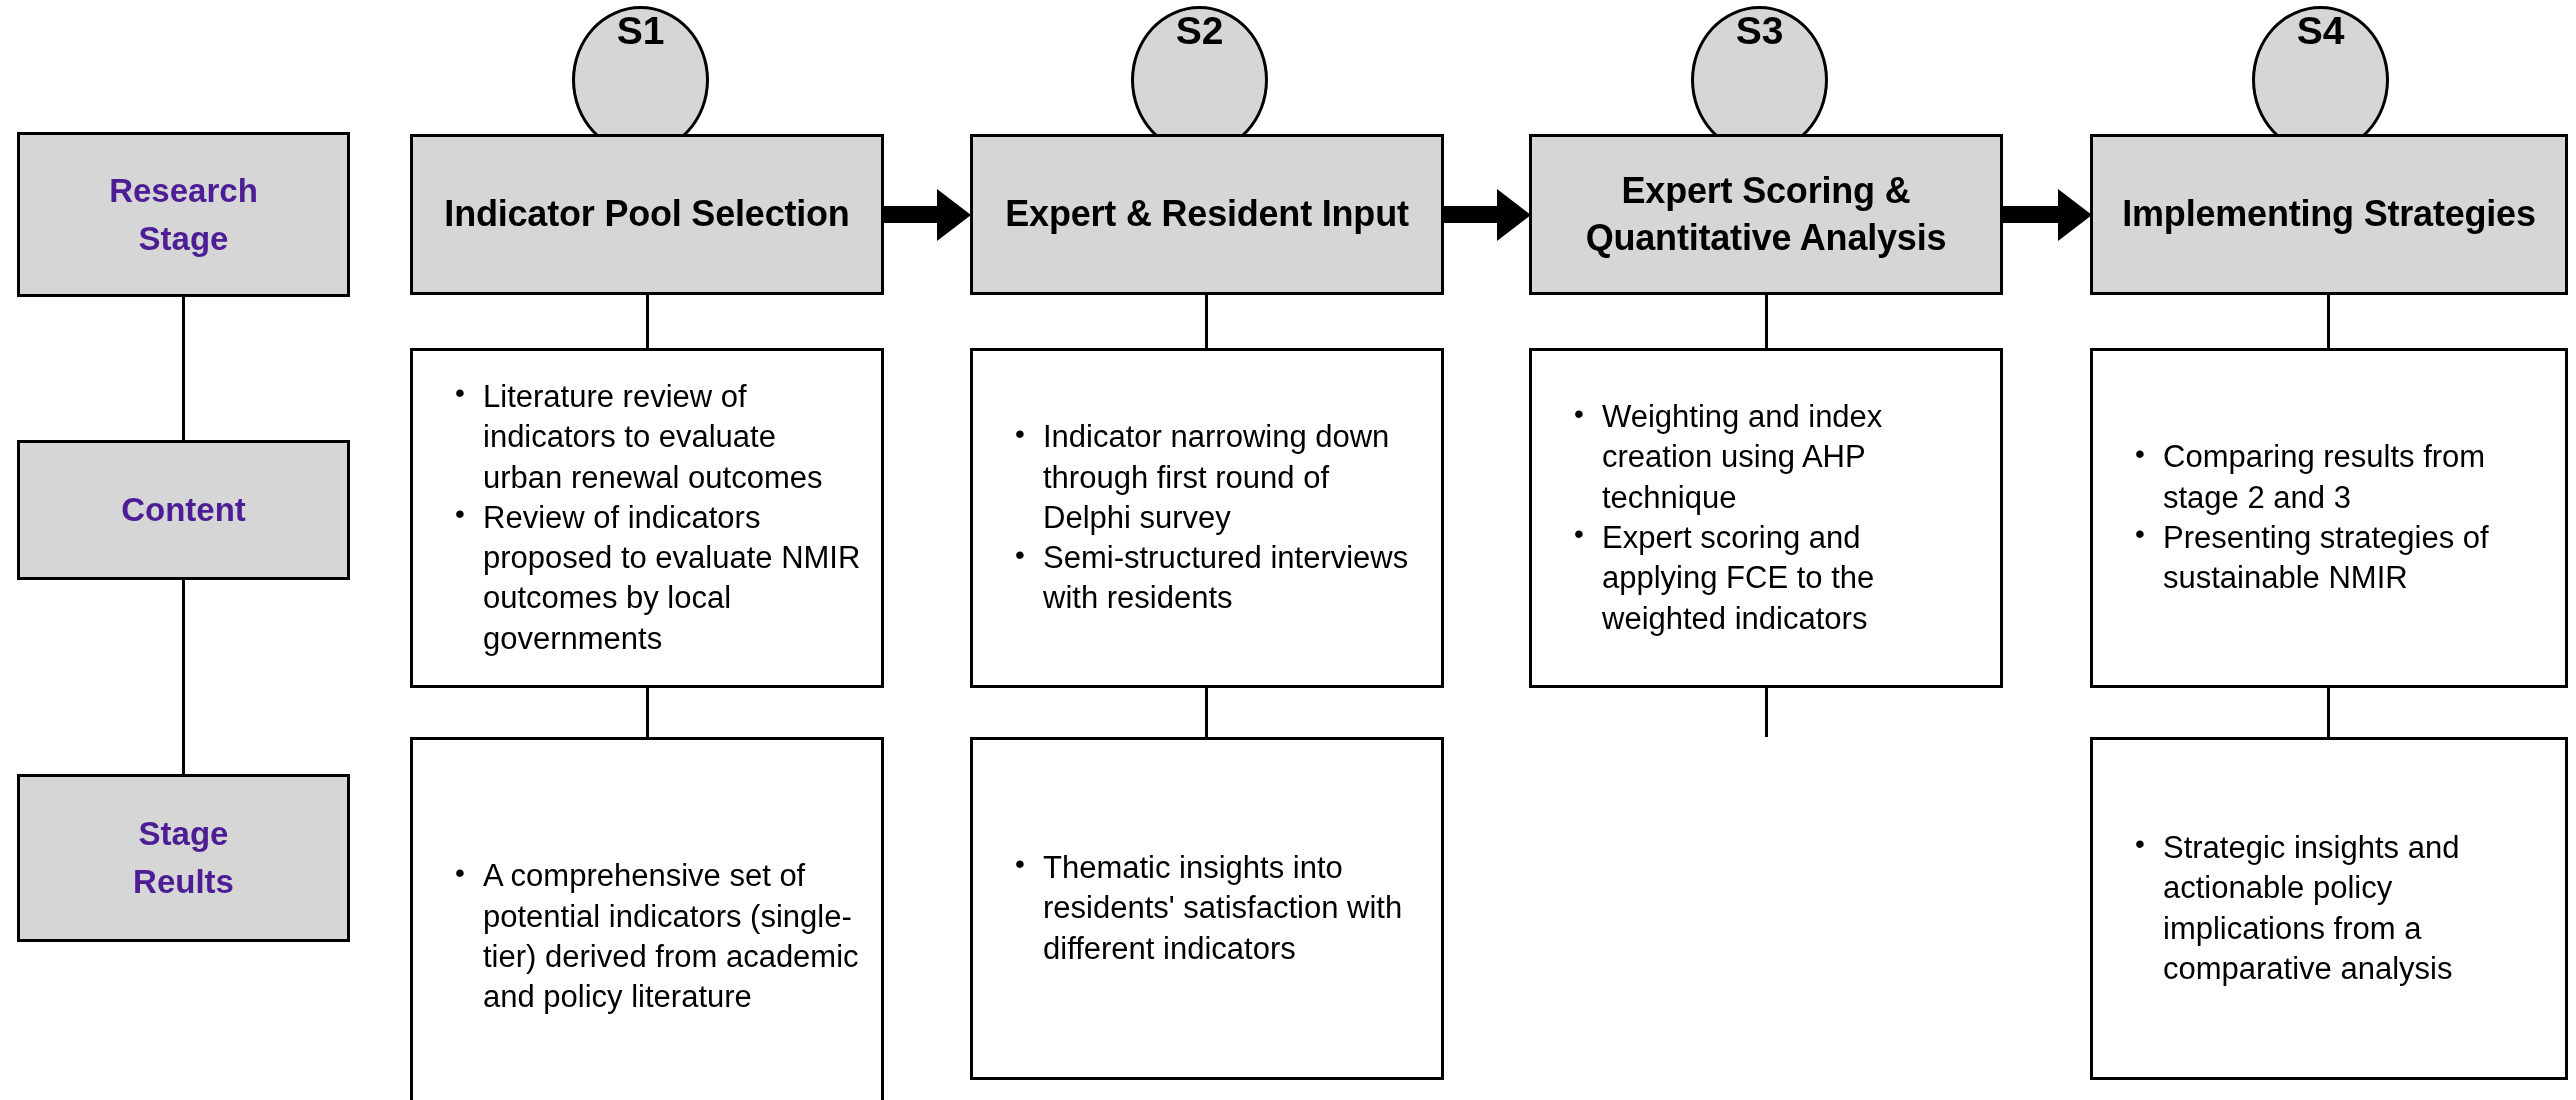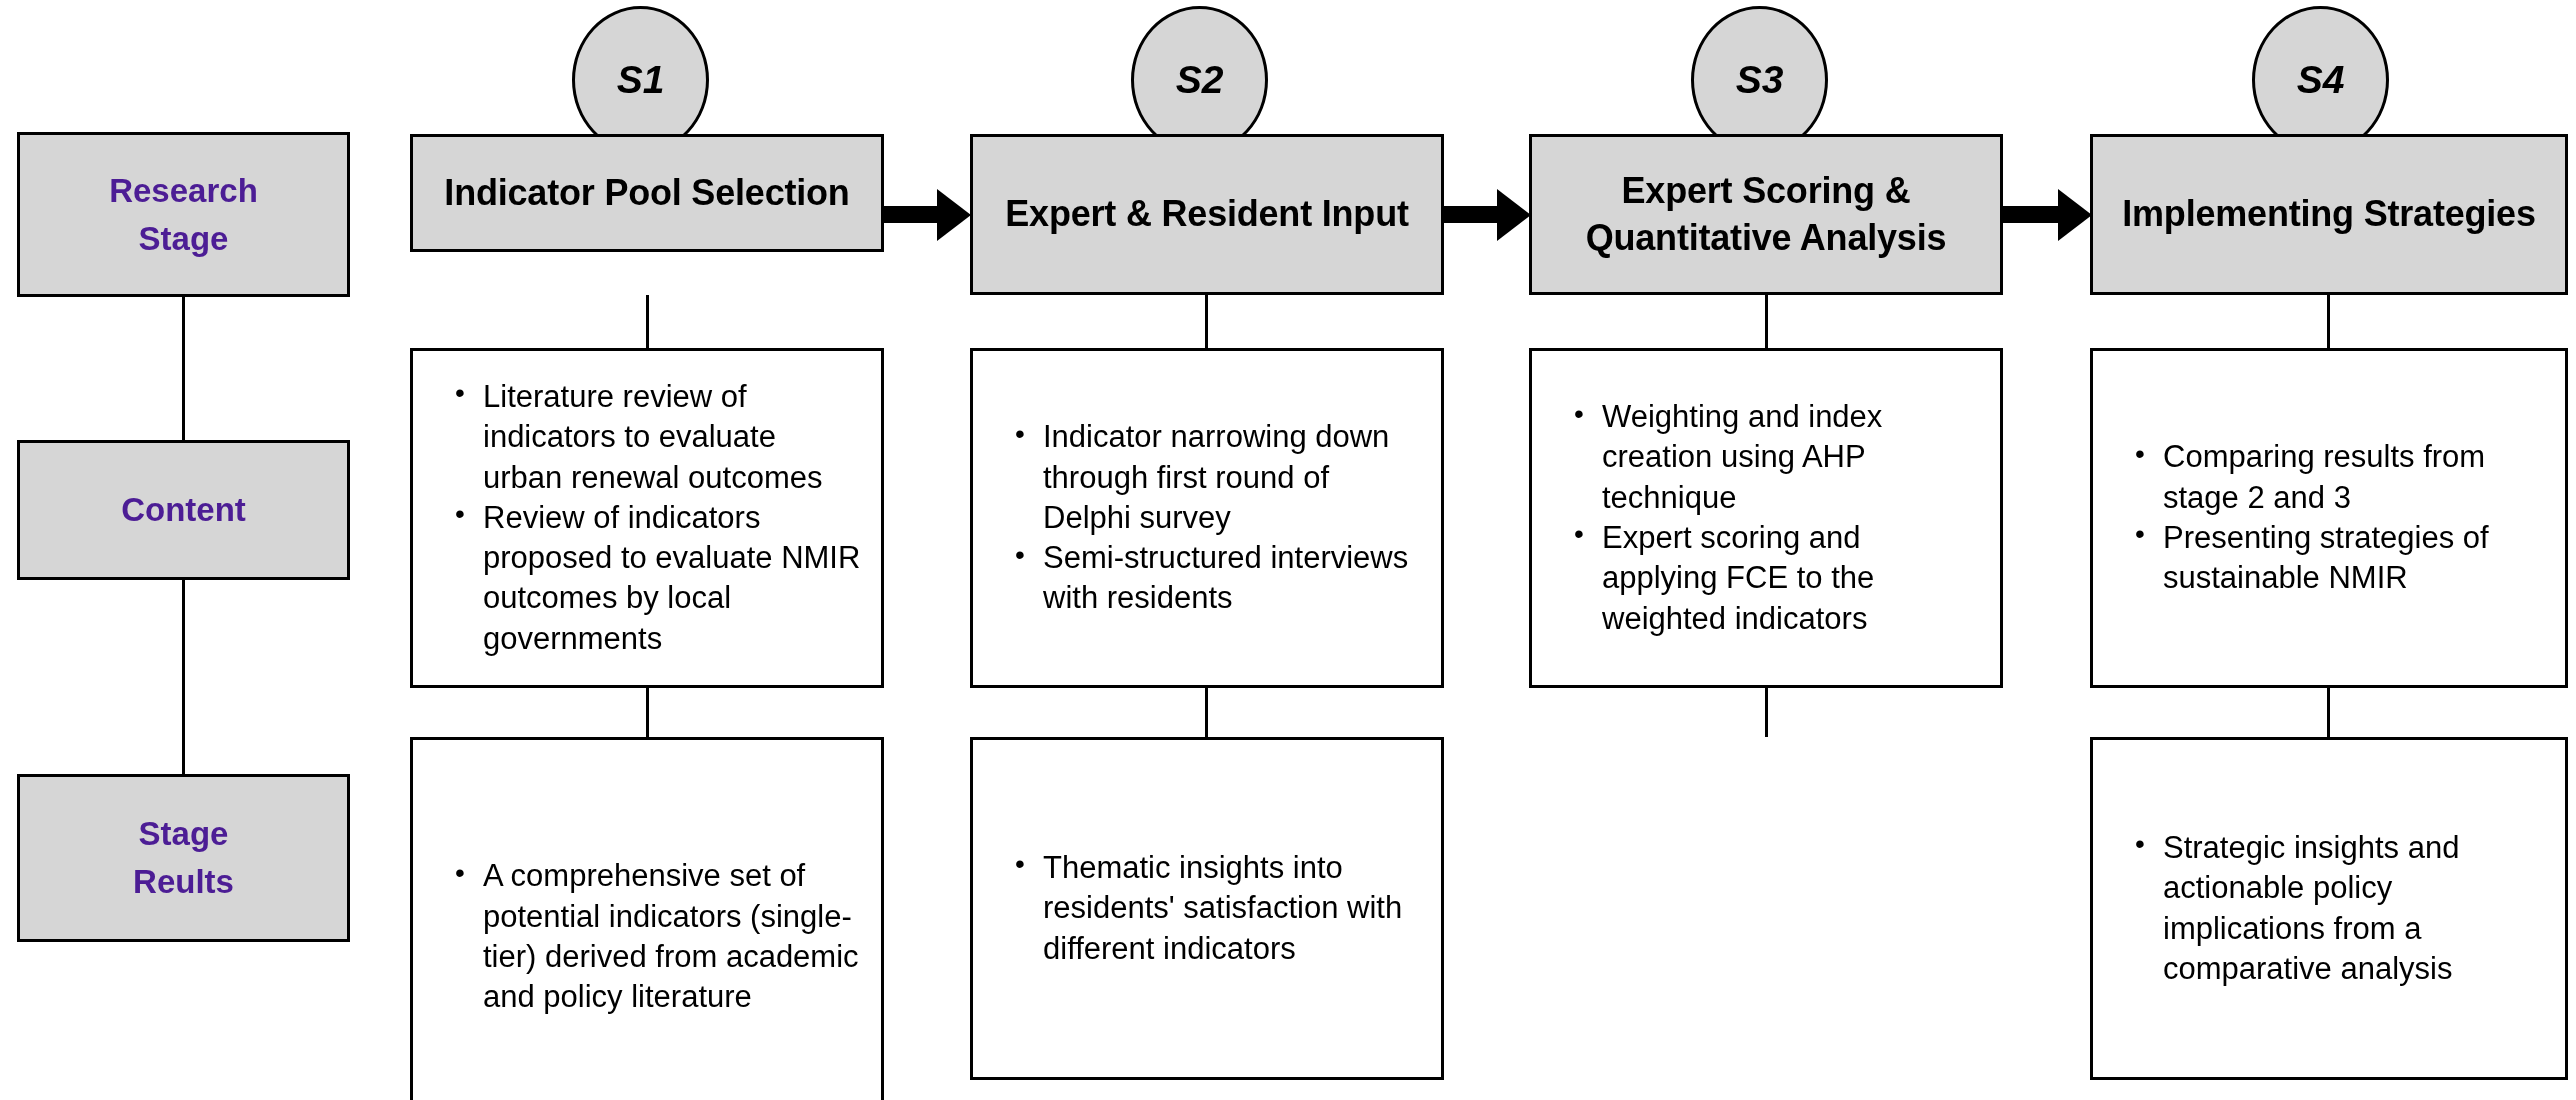--- a/index.html
+++ b/index.html
@@ -91,26 +91,24 @@
     background: #000000;
     width: 3.1px;
   }
   .stage-circle {
     position: absolute;
     box-sizing: border-box;
     border: 3.9px solid #000000;
     background: #d6d6d6;
     border-radius: 50%;
     display: flex;
-    align-items: center;
     justify-content: center;
     font-weight: bold;
     font-size: 39px;
     color: #000000;
-    font-style: italic;
   }
   .arrow {
     position: absolute;
     height: 17px;
     display: flex;
     align-items: center;
   }
   .arrow .shaft {
     background: #000000;
     height: 17px;
@@ -153,21 +151,21 @@
       <span>
         <span>Stage</span><br>
         <span>Reults</span>
       </span>
     </div>
   </div>
 
   <div class="stage-circle" style="left:572px; top:6.2px; width:137px; height:148px; z-index:3;">
     <span>S1</span>
   </div>
-  <div class="node filled" style="left:410px; top:134px; width:474px; height:118px; z-index:4;">
+  <div class="node filled" style="left:410px; top:134px; width:474px; height:161px; z-index:4;">
     <div class="hdr-label">
       <span>Indicator Pool Selection</span>
     </div>
   </div>
   <div class="connector" style="left:646px; top:295px; height:54px;"></div>
   <div class="node plain" style="left:410px; top:348px; width:474px; height:340px;">
     <ul class="bullets">
       <li>Literature review of indicators to evaluate urban renewal outcomes</li>
       <li>Review of indicators proposed to evaluate NMIR outcomes by local governments</li>
     </ul>

